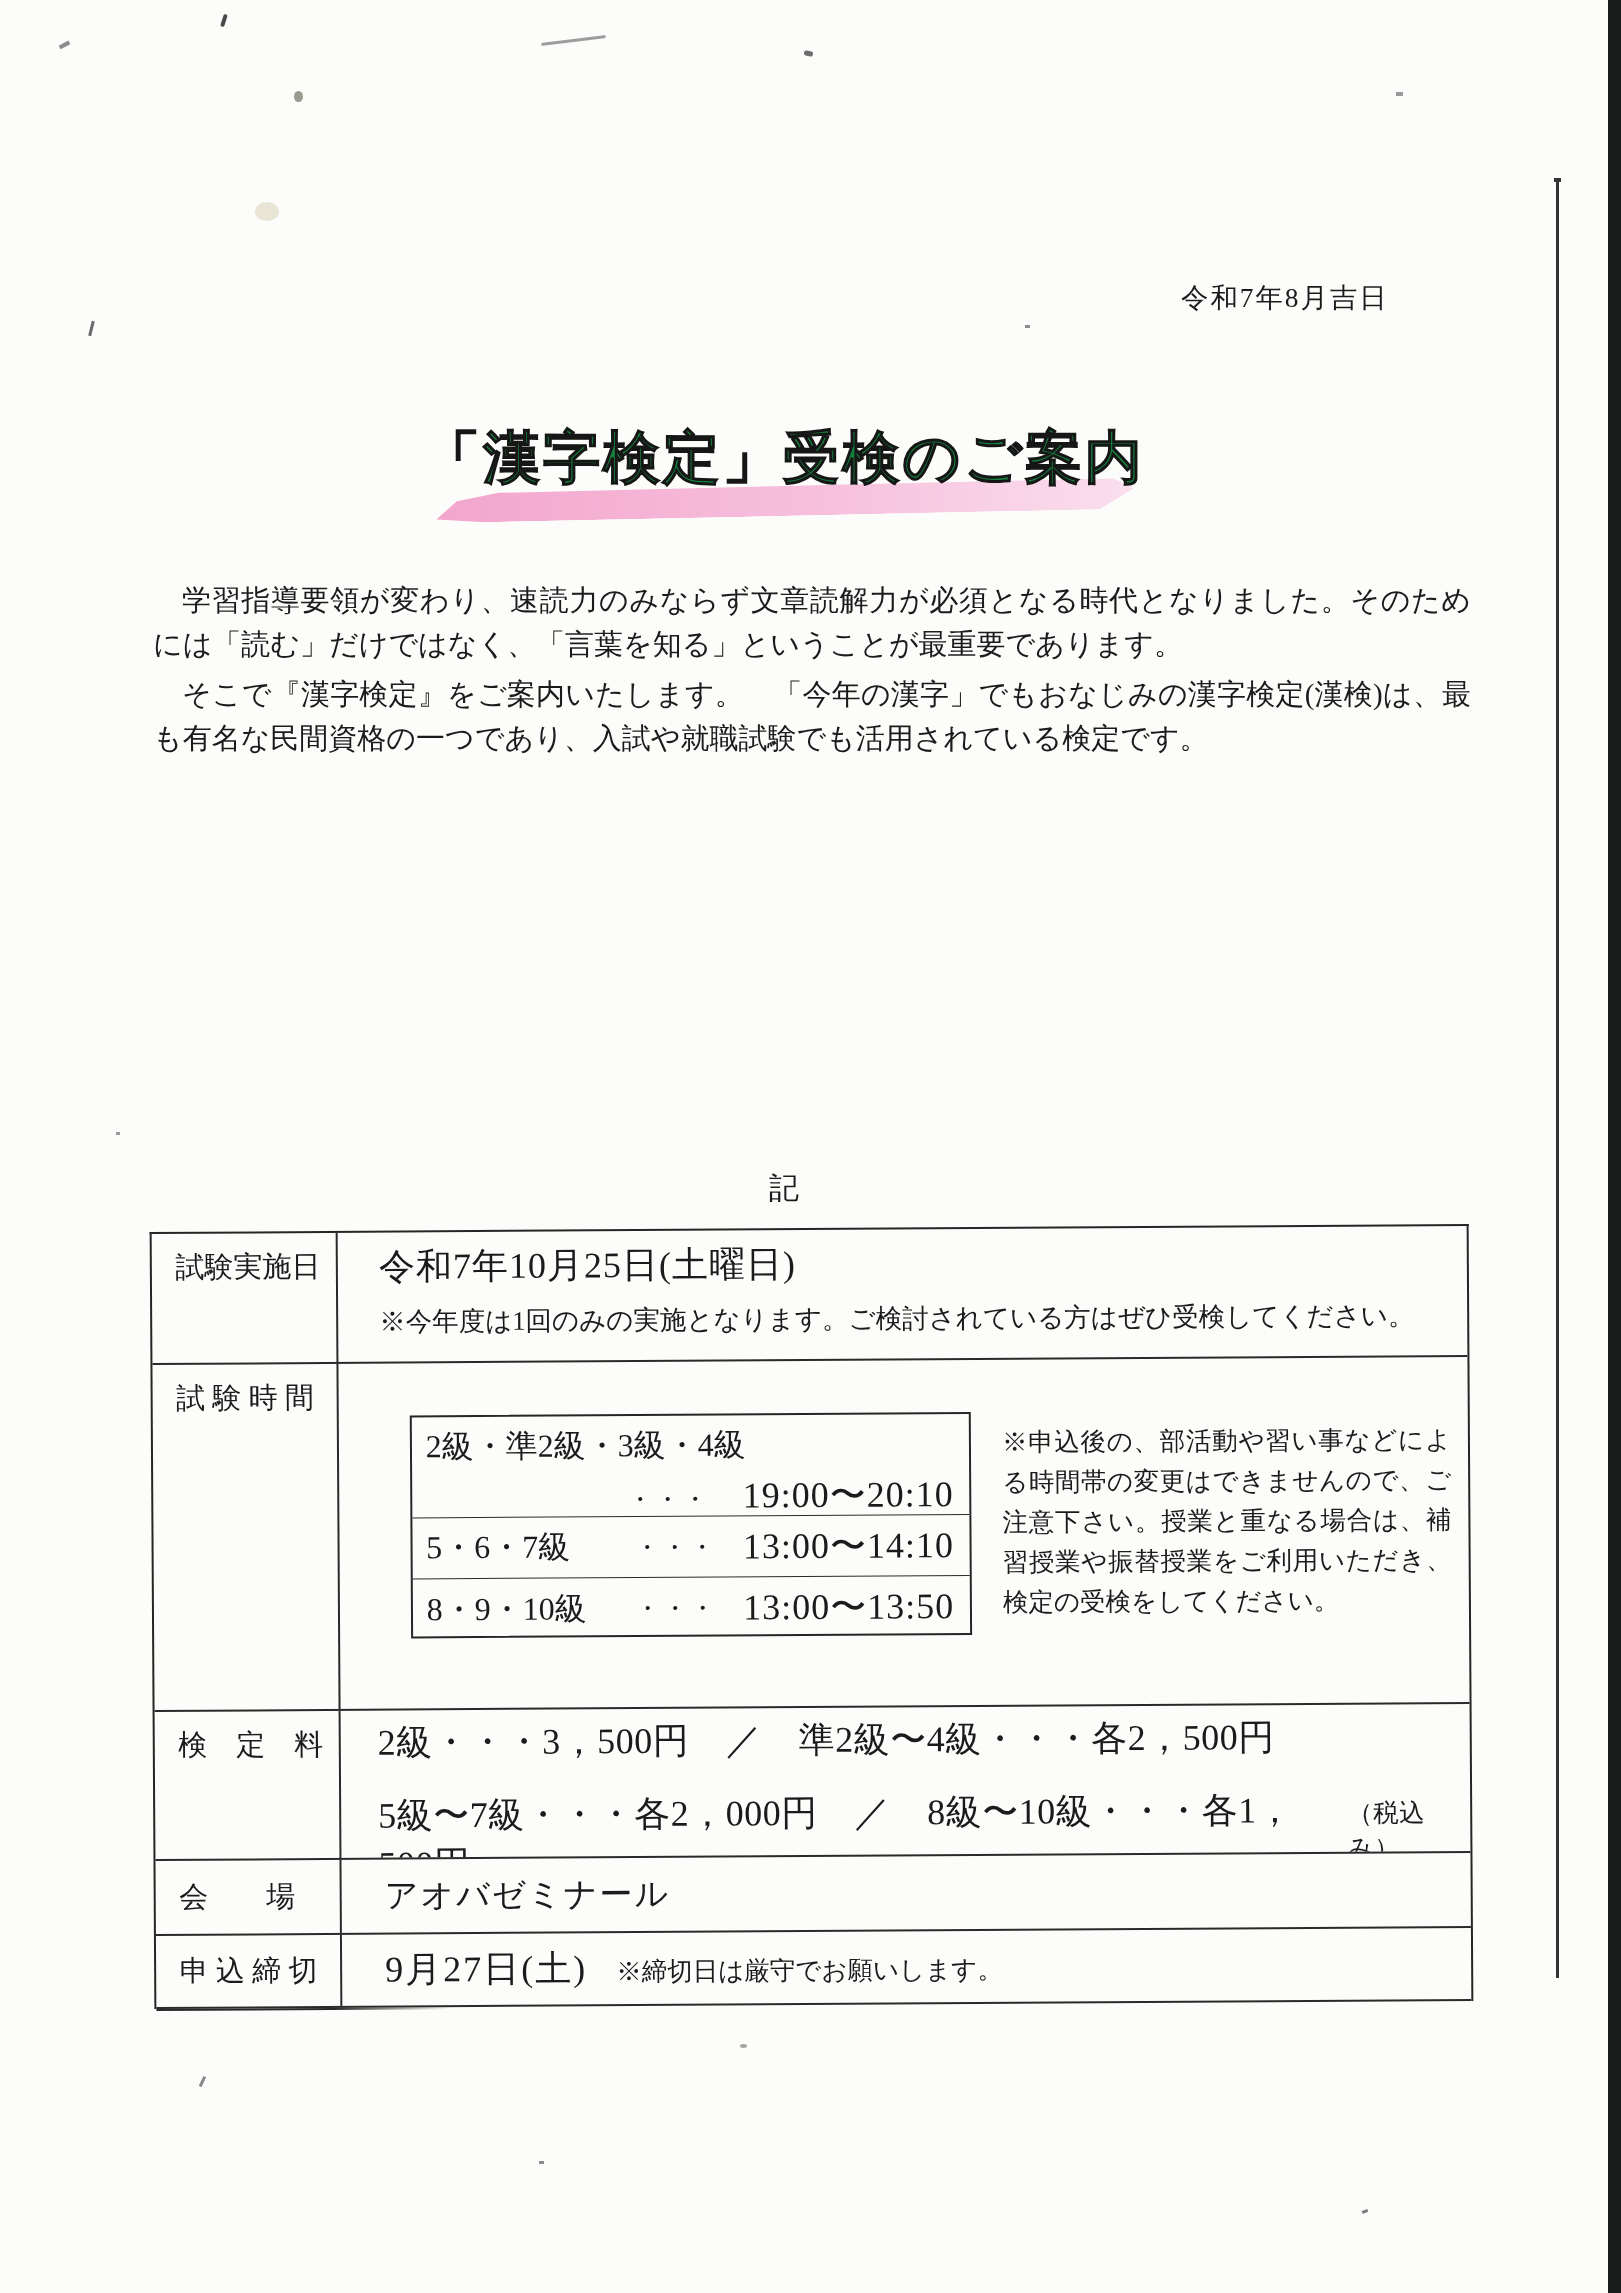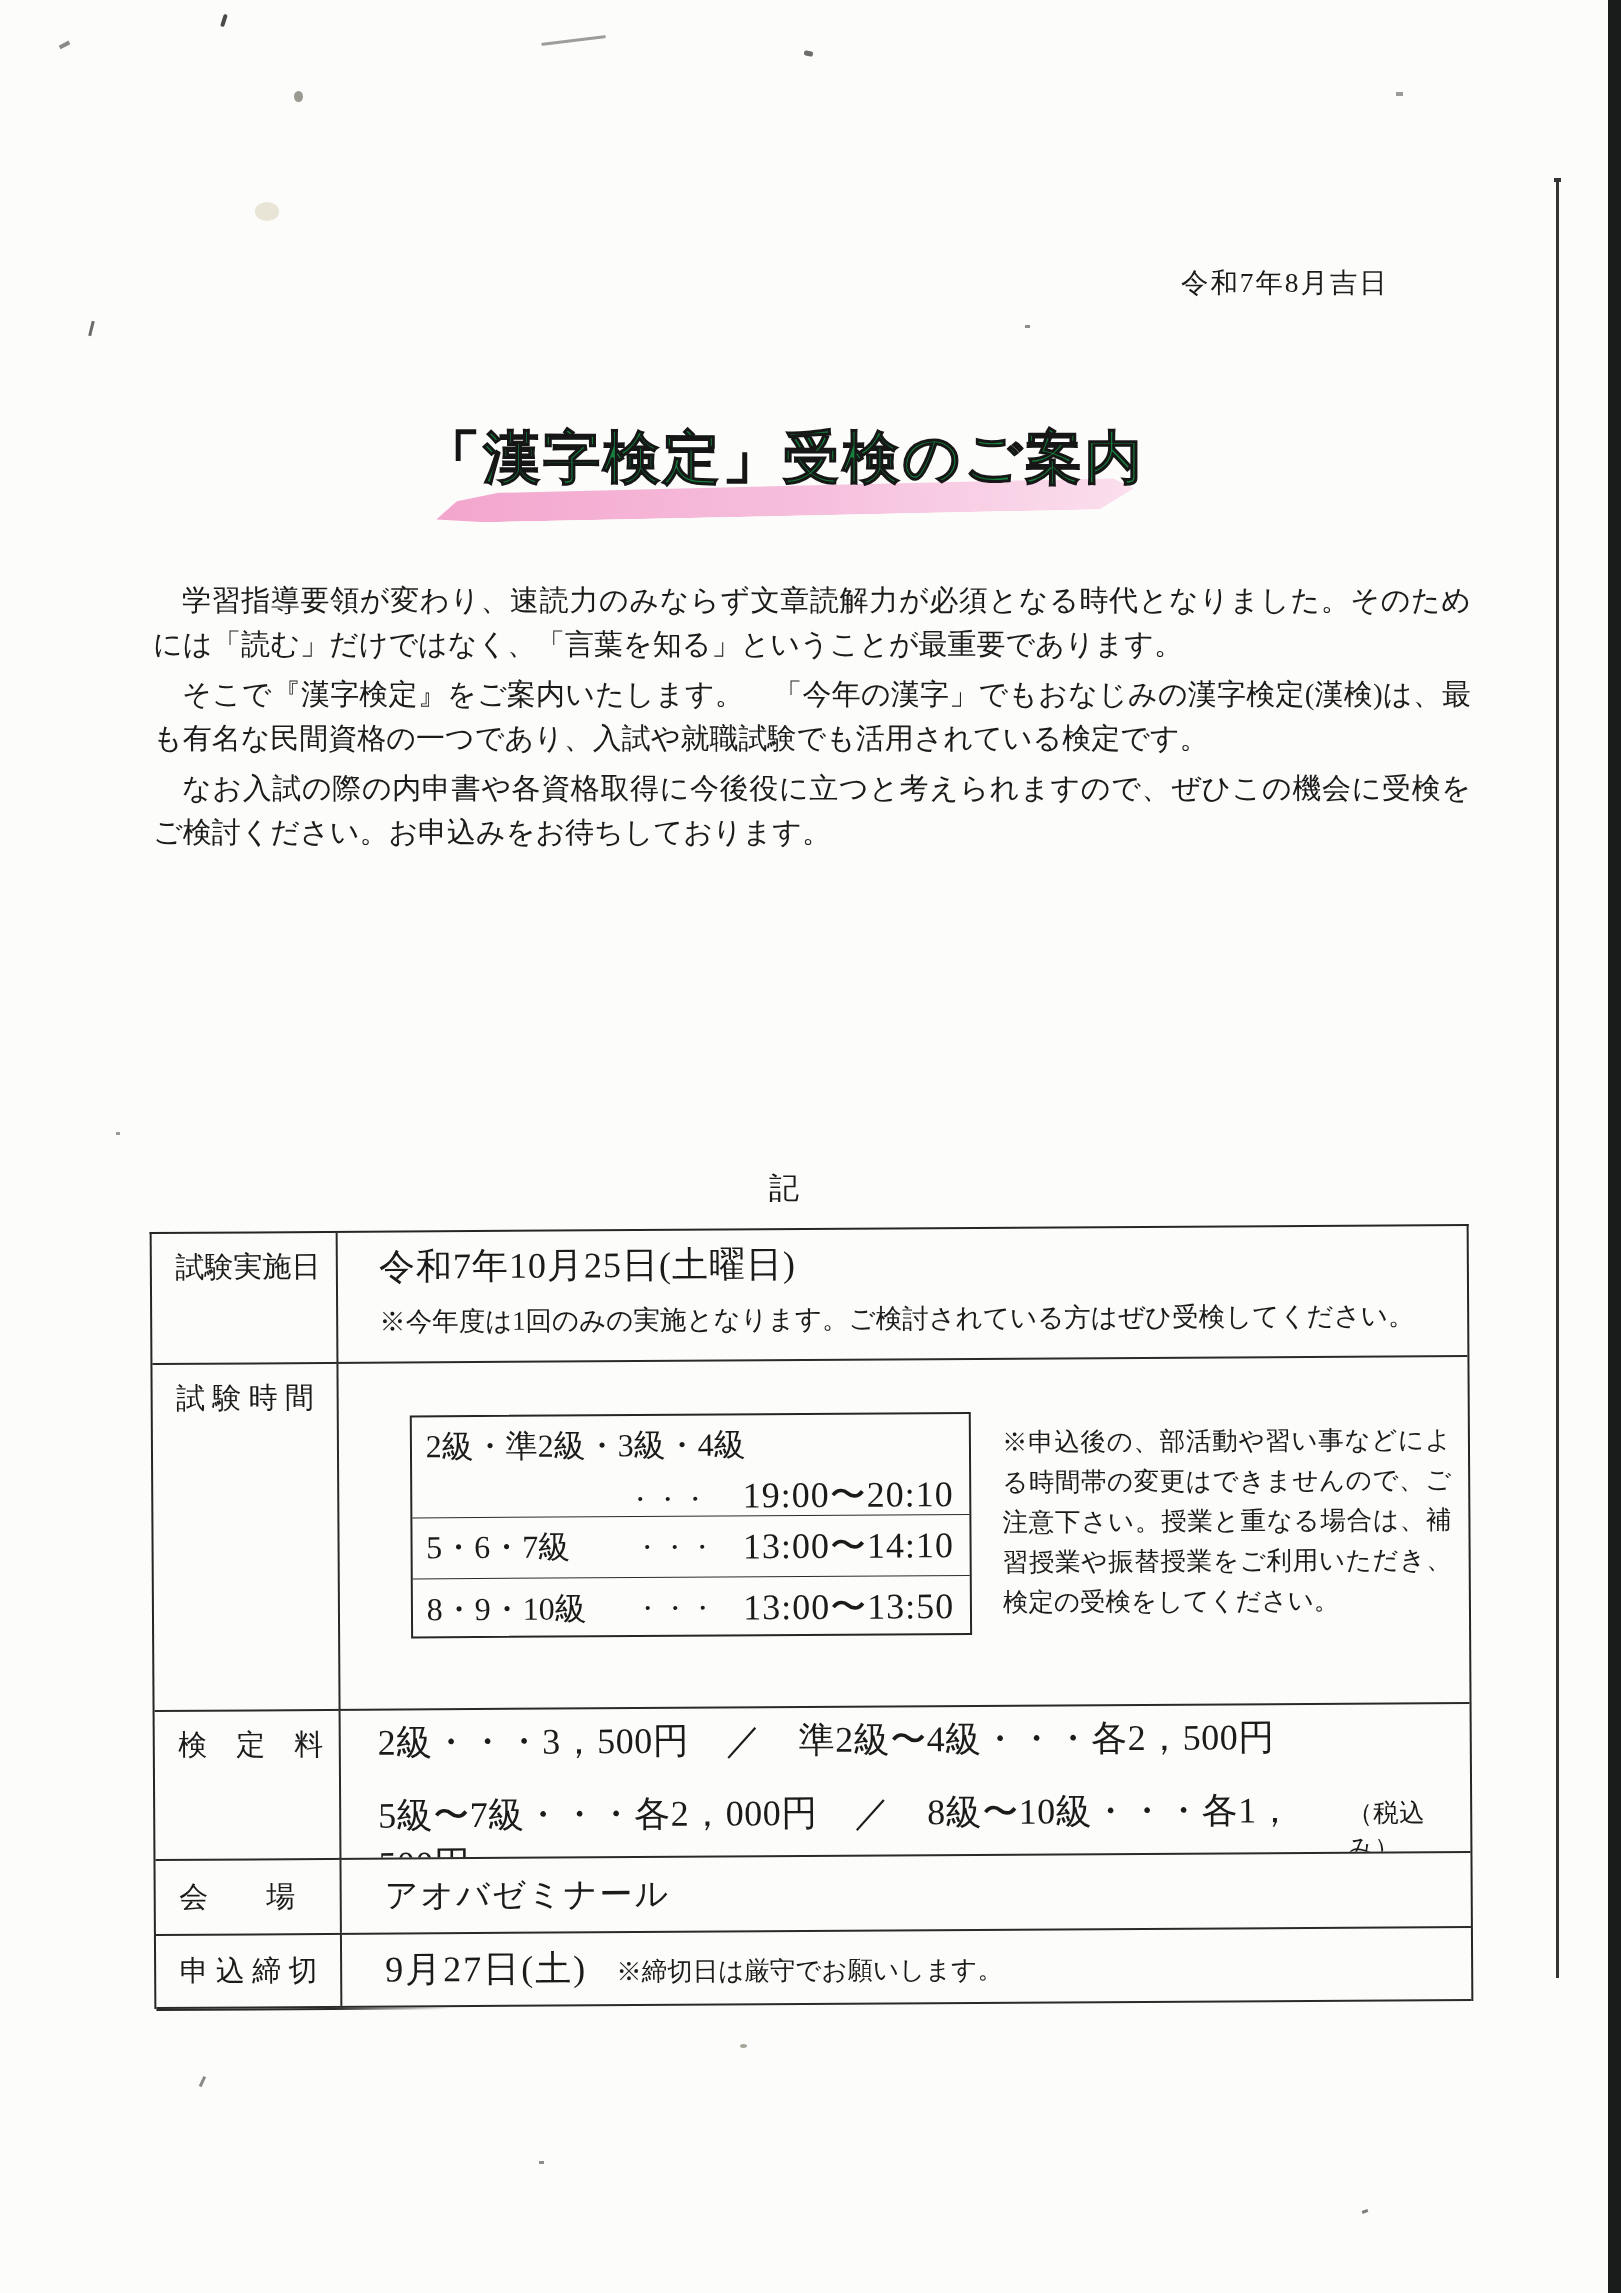--- a/index.html
+++ b/index.html
@@ -11,21 +11,21 @@
   .page{
     position:relative;
     width:1621px;height:2294px;
     background:var(--paper);
     overflow:hidden;
     font-family:"Liberation Serif","DejaVu Serif",serif;
     color:var(--ink);
   }
   
   .doc-date{
-    position:absolute;left:1181px;top:265px;
+    position:absolute;left:1181px;top:280px;
     font-size:27.4px;letter-spacing:2px;
   }
   .title-wrap{position:absolute;left:137px;top:420px;width:1294px;text-align:center;}
   .title{
     position:relative;z-index:2;margin:0;
     font-family:"Liberation Sans","DejaVu Sans",sans-serif;
     font-weight:900;font-size:57px;letter-spacing:2.9px;
     color:#15803d;
     -webkit-text-stroke:1.2px #161616;
   }
@@ -137,21 +137,20 @@
   <div class="doc-date">令和7年8月吉日</div>
 
   <div class="title-wrap">
     <div class="highlight"></div>
     <h1 class="title">「漢字検定」受検のご案内</h1>
   </div>
 
   <div class="body-text">
     <p>学習指導要領が変わり、速読力のみならず文章読解力が必須となる時代となりました。そのためには「読む」だけではなく、「言葉を知る」ということが最重要であります。</p>
     <p class="sp">そこで『漢字検定』をご案内いたします。　「今年の漢字」でもおなじみの漢字検定(漢検)は、最も有名な民間資格の一つであり、入試や就職試験でも活用されている検定です。</p>
-    <p class="sp">なお入試の際の内申書や各資格取得に今後役に立つと考えられますので、ぜひこの機会に受検をご検討ください。お申込みをお待ちしております。</p>
   </div>
 
   <div class="ki-heading">記</div>
 
   <div class="info-table">
 
     <div class="trow row-date">
       <div class="tlabel">試験実施日</div>
       <div class="tcontent">
         <div class="date-main">令和7年10月25日(土曜日)</div>

